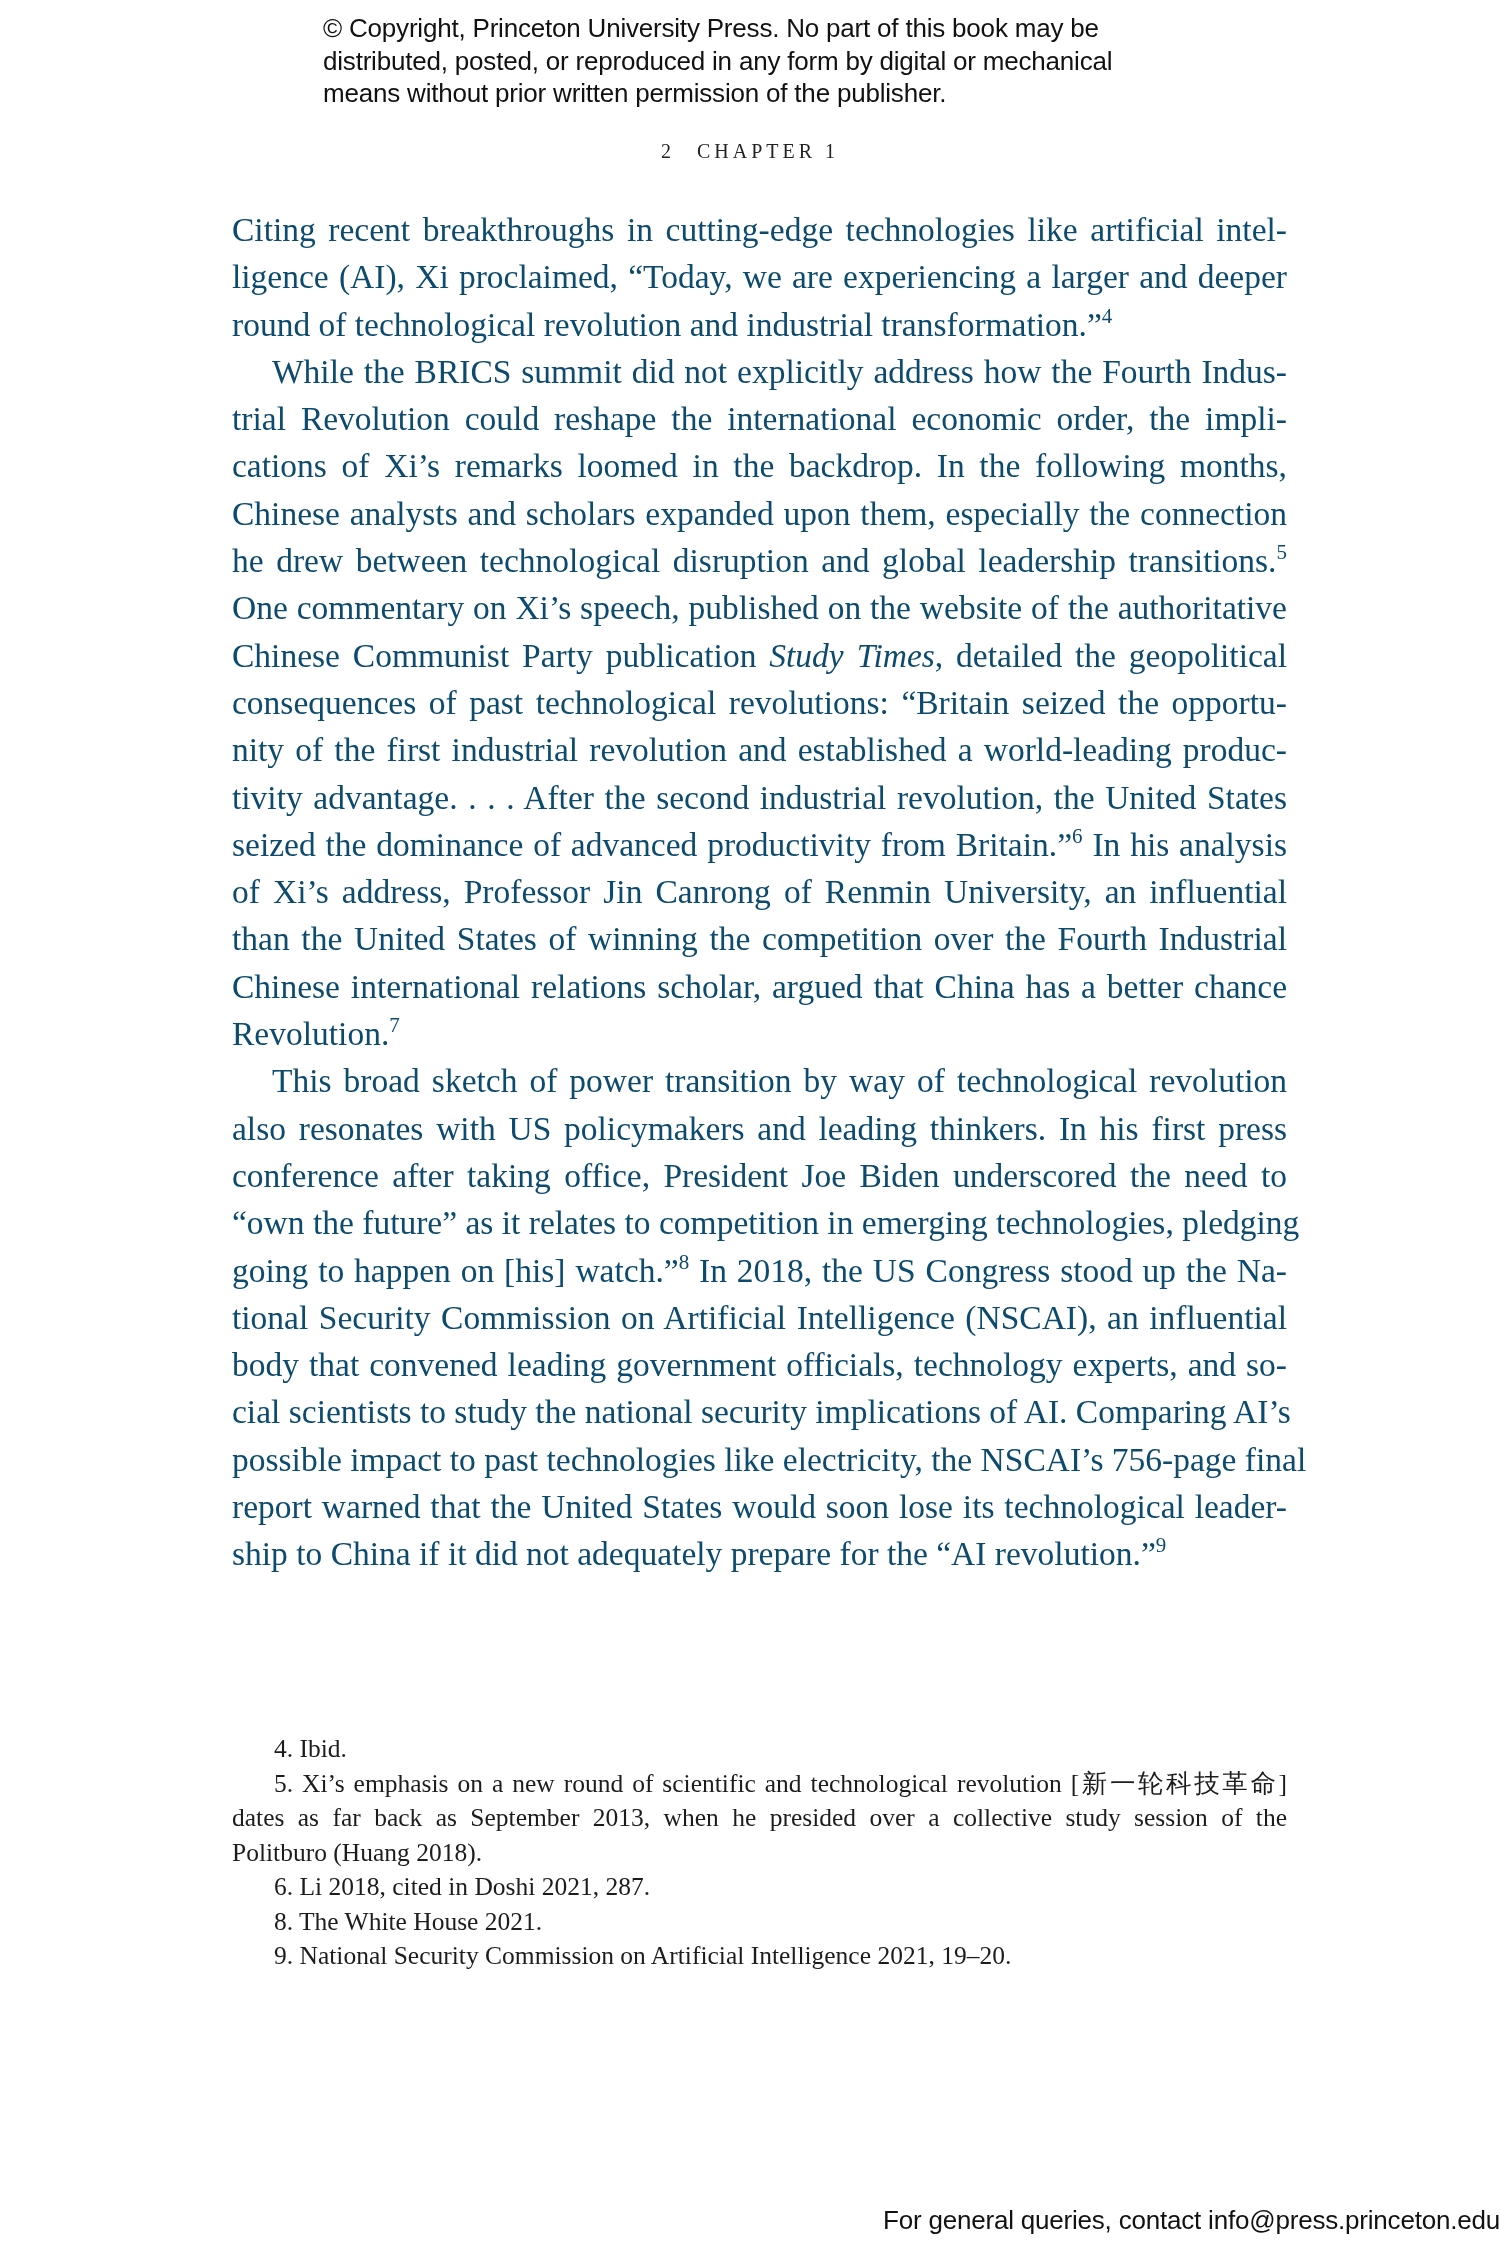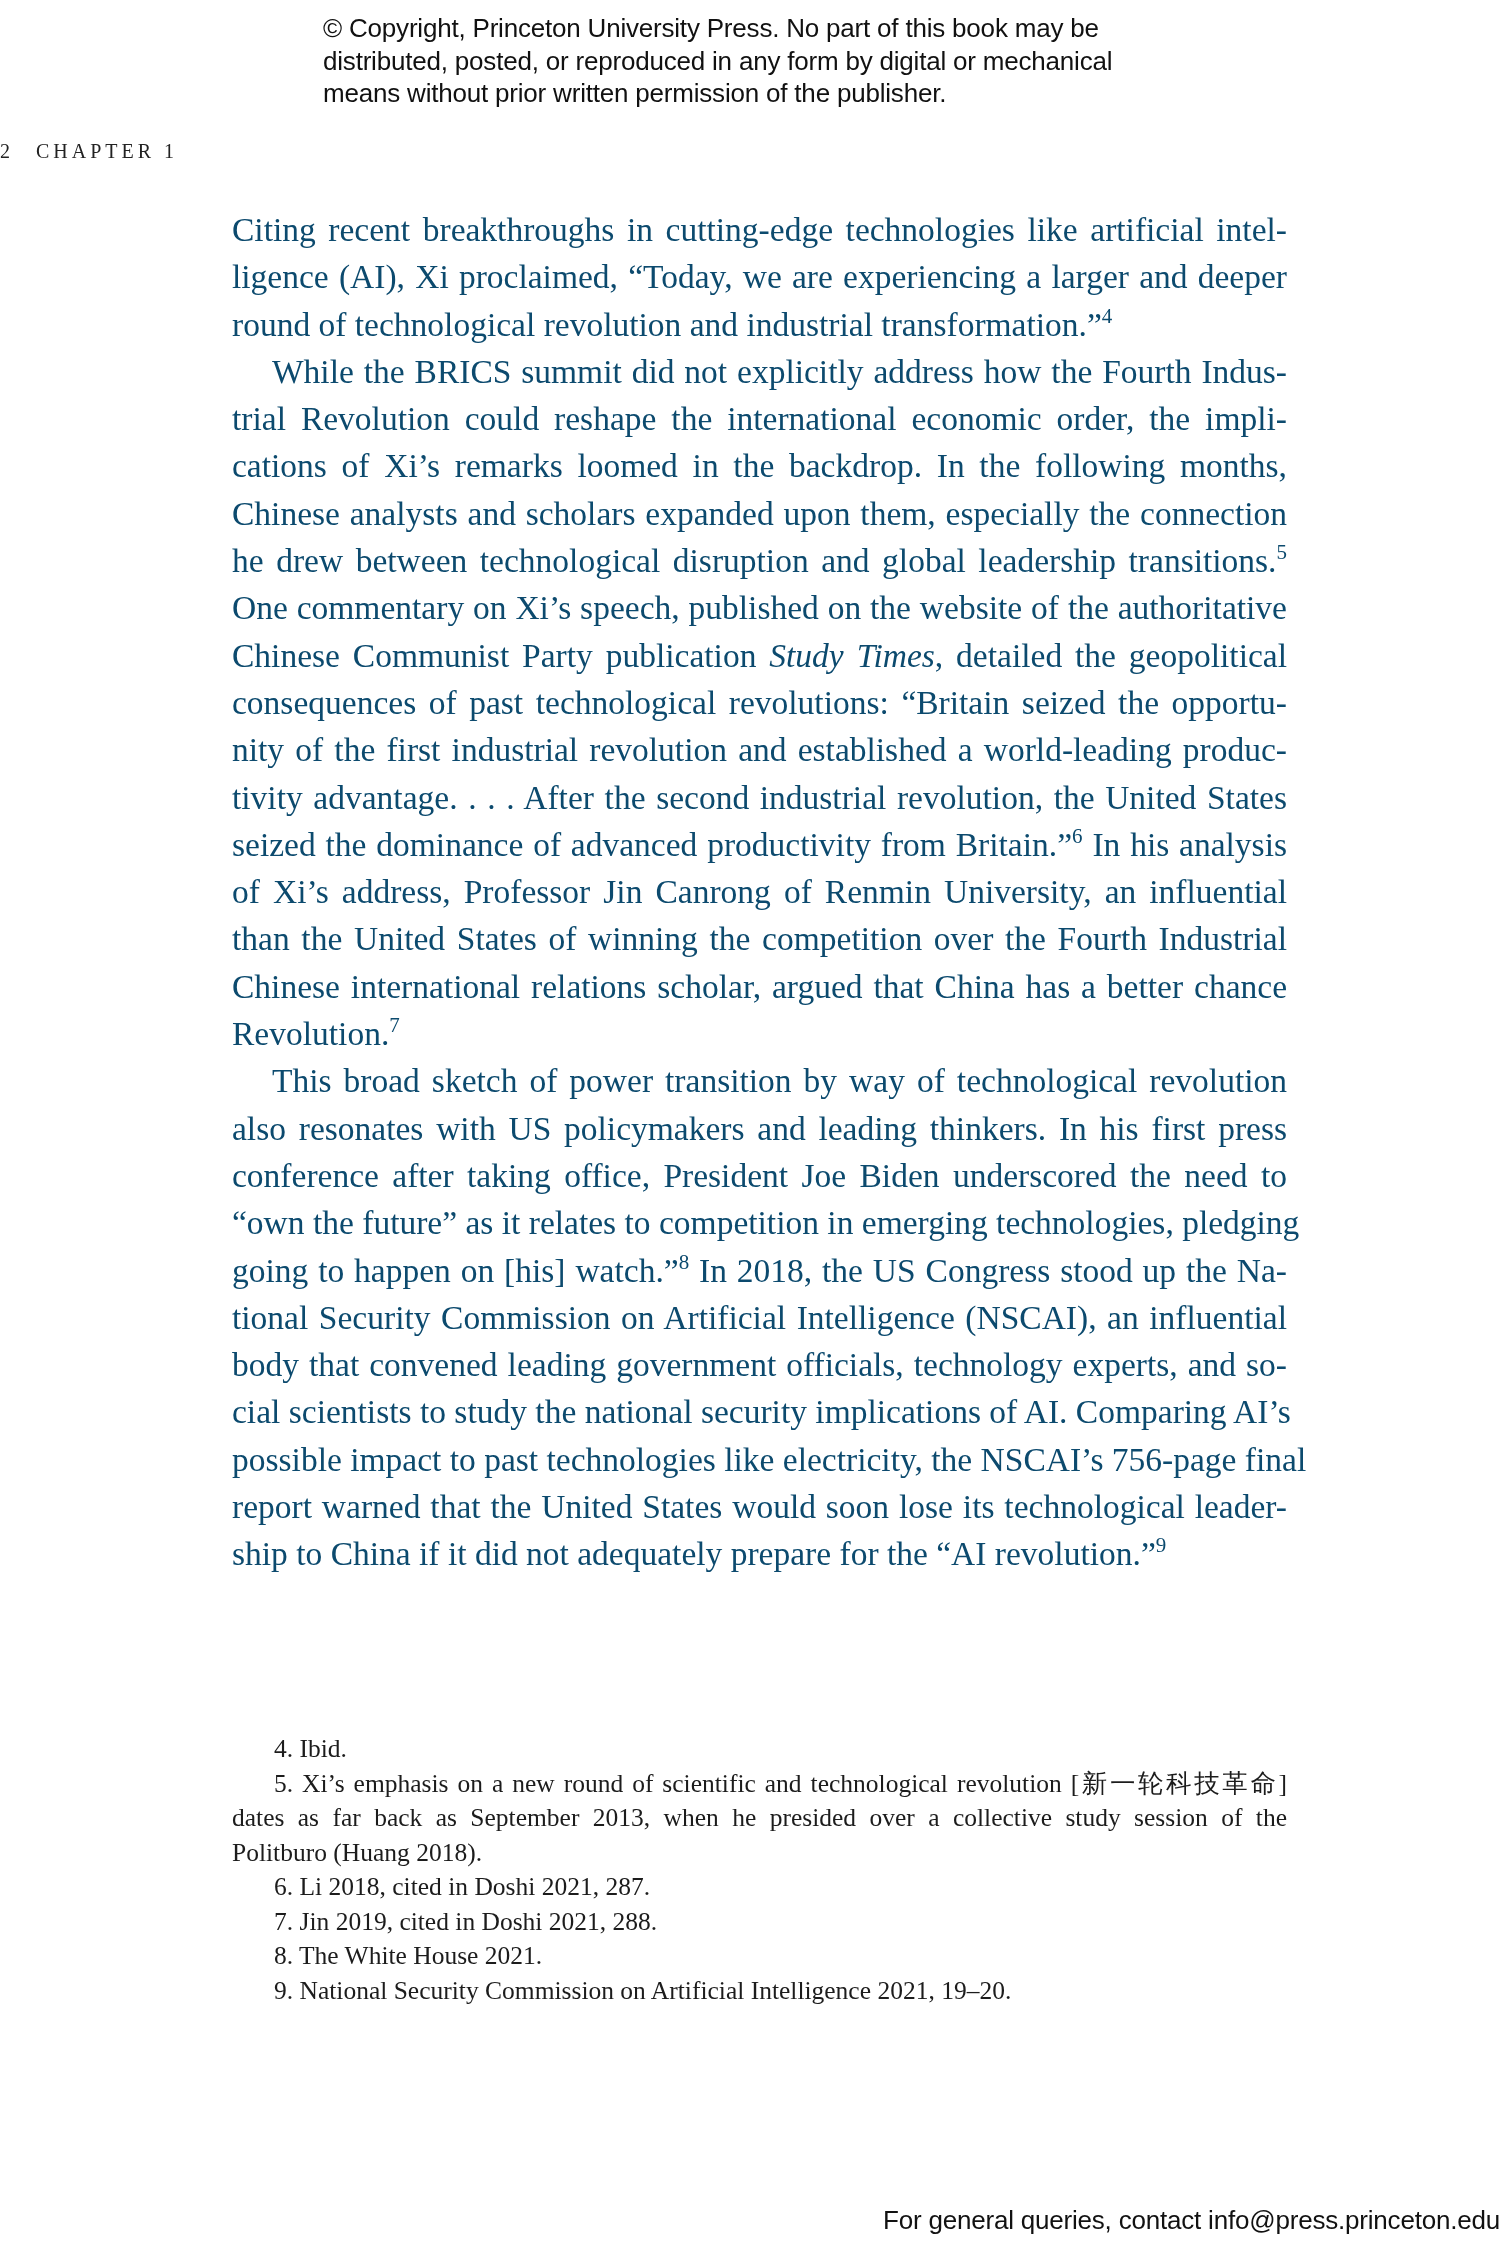--- a/index.html
+++ b/index.html
@@ -4,21 +4,21 @@
 <style>
   html, body { margin: 0; padding: 0; background: #ffffff; }
   body { width: 1500px; height: 2265px; position: relative; overflow: hidden; color: #1a1a1a; }
   .copyright {
     position: absolute; left: 323px; top: 12px; width: 900px;
     font-family: "Liberation Sans", sans-serif; font-size: 26px; line-height: 32.5px;
     color: #111; letter-spacing: -0.2px;
   }
   .copyright div { white-space: nowrap; }
   .running-head {
-    position: absolute; left: 0; width: 1500px; top: 140px; text-align: left;
+    position: absolute; left: 0; width: 1500px; top: 140px; text-align: center;
     font-family: "Liberation Serif", serif; font-size: 20px; letter-spacing: 4px; color: #222;
   }
   .running-head .pg { margin-right: 22px; }
   .body-text {
     position: absolute; left: 232px; top: 206px; width: 1055px;
     font-family: "Liberation Serif", serif; font-size: 33.5px; line-height: 47.3px; color: #0c4a6e;
   }
   .line { white-space: nowrap; text-align: justify; text-align-last: justify; height: 47.3px; }
   .line.last { text-align-last: left; }
   .line.indent { padding-left: 40px; }
@@ -83,18 +83,17 @@
   <div class="line"><span>report warned that the United States would soon lose its technological leader-</span></div>
   <div class="line last"><span>ship to China if it did not adequately prepare for the “AI revolution.”</span><sup>9</sup></div>
 </div>
 
 <div class="footnotes">
   <div class="fn-line indent">4. Ibid.</div>
   <div class="fn-line indent j">5. Xi’s emphasis on a new round of scientific and technological revolution [新一轮科技革命]</div>
   <div class="fn-line j">dates as far back as September 2013, when he presided over a collective study session of the</div>
   <div class="fn-line">Politburo (Huang 2018).</div>
   <div class="fn-line indent">6. Li 2018, cited in Doshi 2021, 287.</div>
-  <div class="fn-line indent">7. Jin 2019, cited in Doshi 2021, 288.</div>
   <div class="fn-line indent">8. The White House 2021.</div>
   <div class="fn-line indent">9. National Security Commission on Artificial Intelligence 2021, 19–20.</div>
 </div>
 
 <div class="footer">For general queries, contact info@press.princeton.edu</div>
 
 </body></html>

